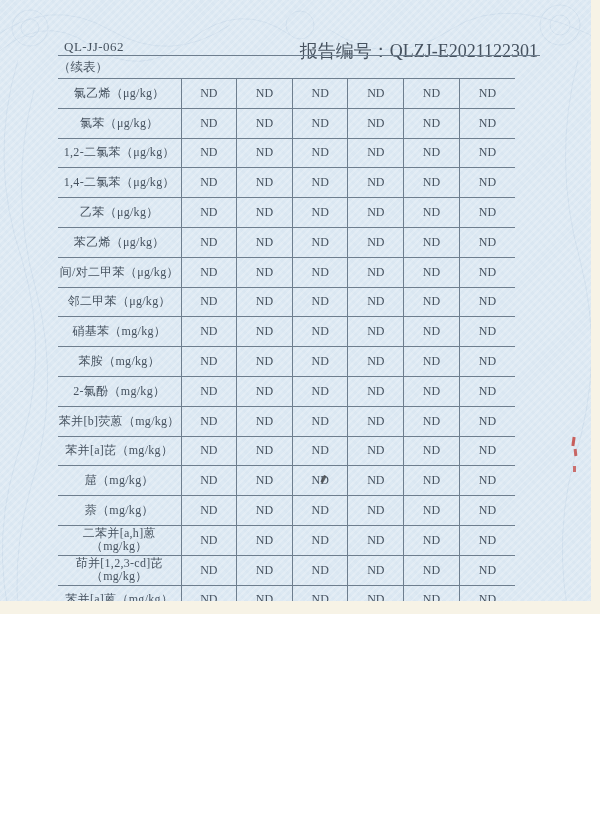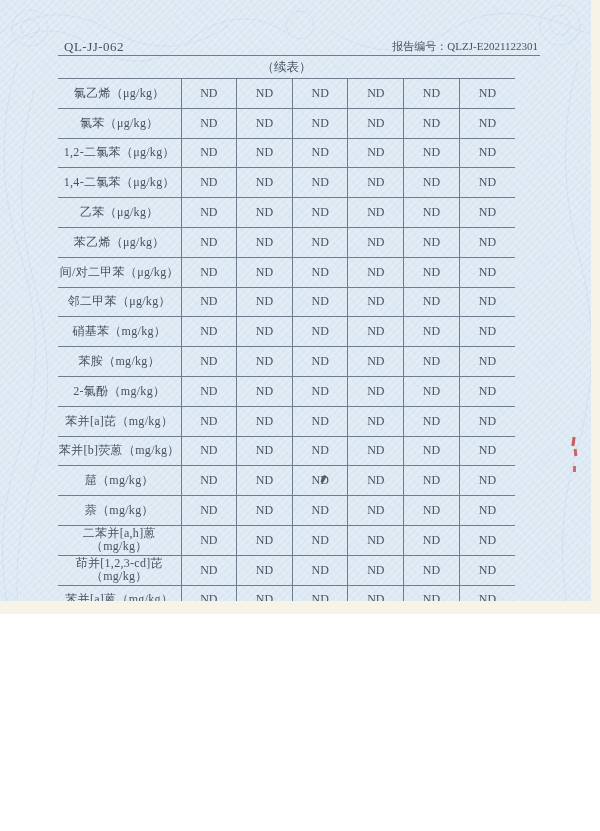--- a/index.html
+++ b/index.html
@@ -28,23 +28,23 @@
     pointer-events:none;
   }
   
   .edge-right{position:absolute;top:0;right:0;width:9px;height:100%;background:var(--edge-cream);}
   .edge-bottom{position:absolute;left:0;bottom:0;width:100%;height:13px;background:var(--edge-cream);}
   
   .guilloche{position:absolute;inset:0;opacity:.55;pointer-events:none;}
   .guilloche path,.guilloche circle{stroke:var(--pattern);fill:none;stroke-width:1;}
 
   .doc-code{position:absolute;left:64px;top:39px;font-size:13px;letter-spacing:.5px;}
-  .report-no{position:absolute;right:62px;top:39px;font-size:11px;}
+  .report-no{position:absolute;right:62px;top:39px;font-size:18px;}
   .header-rule{position:absolute;left:58px;top:55px;width:482px;height:1px;background:var(--line);}
-  .caption{position:absolute;left:58px;top:59px;width:457px;text-align:center;font-size:12.5px;}
+  .caption{position:absolute;left:58px;top:59px;width:457px;text-align:left;font-size:12.5px;}
 
   table.results{
     position:absolute;left:58px;top:78px;
     width:457px;border-collapse:collapse;table-layout:fixed;
   }
   table.results td{
     height:28.8px;padding:0;text-align:center;vertical-align:middle;
     border-top:1px solid var(--line);
     font-size:12px;line-height:1.1;
   }
@@ -203,30 +203,30 @@
         <tr>
     <td class="param">2-氯酚（mg/kg）</td>
   <td class="val">ND</td>
           <td class="val">ND</td>
           <td class="val">ND</td>
           <td class="val">ND</td>
           <td class="val">ND</td>
           <td class="val">ND</td>
         </tr>
         <tr>
+    <td class="param">苯并[b]荧蒽（mg/kg）</td>
+  <td class="val">ND</td>
+          <td class="val">ND</td>
+          <td class="val">ND</td>
+          <td class="val">ND</td>
+          <td class="val">ND</td>
+          <td class="val">ND</td>
+        </tr>
+        <tr>
     <td class="param">苯并[a]芘（mg/kg）</td>
-  <td class="val">ND</td>
-          <td class="val">ND</td>
-          <td class="val">ND</td>
-          <td class="val">ND</td>
-          <td class="val">ND</td>
-          <td class="val">ND</td>
-        </tr>
-        <tr>
-    <td class="param">苯并[b]荧蒽（mg/kg）</td>
   <td class="val">ND</td>
           <td class="val">ND</td>
           <td class="val">ND</td>
           <td class="val">ND</td>
           <td class="val">ND</td>
           <td class="val">ND</td>
         </tr>
         <tr>
     <td class="param">䓛（mg/kg）</td>
   <td class="val">ND</td>

